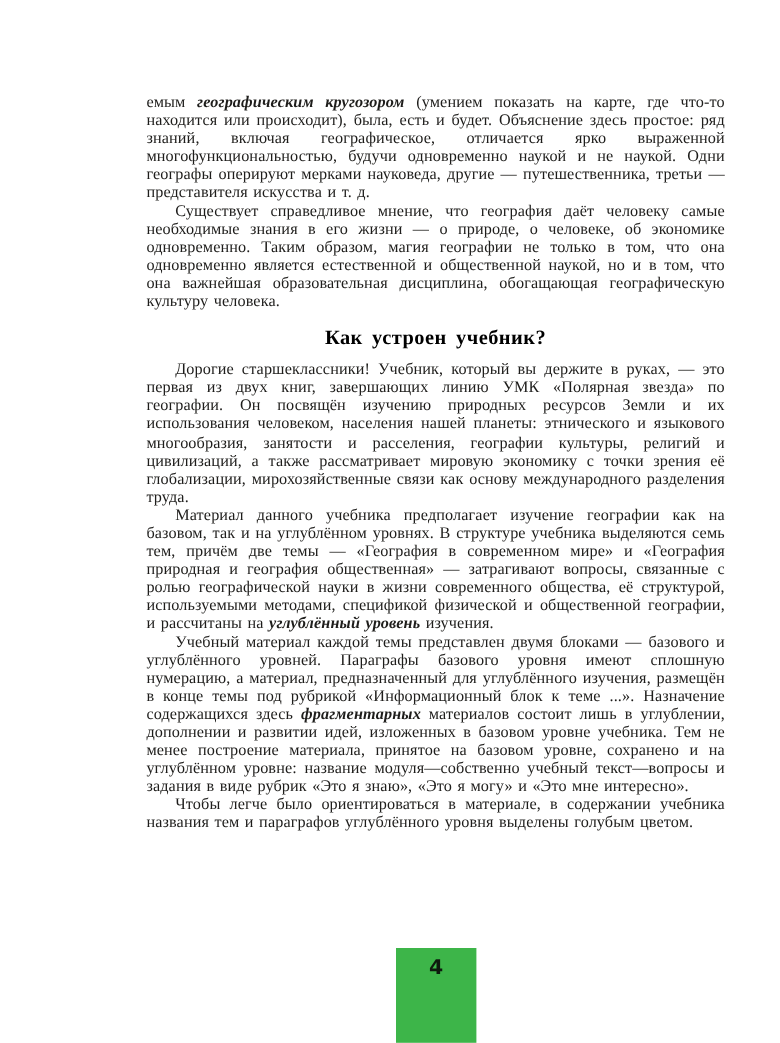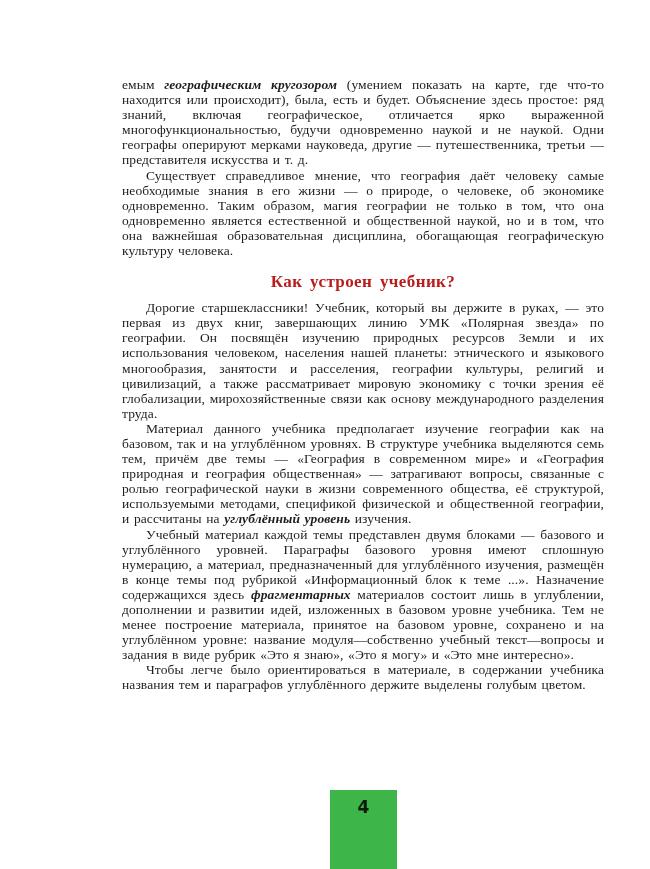--- a/index.html
+++ b/index.html
@@ -33,21 +33,21 @@
     word-spacing: 0.08em;
   }
   .text-block p.indent { text-indent: 24px; }
   .bi { font-style: italic; font-weight: bold; }
   h2.heading {
     font-size: 17px;
     line-height: 18px;
     font-weight: bold;
     text-align: center;
     margin: 15px 0 9px 0;
-    color: #b91c1c;
+    color: #000000;
     letter-spacing: 0.4px;
     word-spacing: 0.18em;
   }
   .page-tab {
     position: absolute;
     left: 293px;
     top: 790px;
     width: 67px;
     height: 79px;
     background: var(--tab-green, #3db549);
@@ -67,20 +67,20 @@
 
 <div class="page">
 
   <main class="text-block">
       <p>емым <span class="bi">географическим кругозором</span> (умением показать на карте, где что-то находится или происходит), была, есть и будет. Объяснение здесь простое: ряд знаний, включая географическое, отличается ярко выраженной многофункциональностью, будучи одновременно наукой и не наукой. Одни географы оперируют мерками науковеда, другие — путешественника, третьи — представителя искусства и т. д.</p>
       <p class="indent">Существует справедливое мнение, что география даёт человеку самые необходимые знания в его жизни — о природе, о человеке,  об экономике одновременно. Таким образом, магия географии не только в том, что она одновременно является естественной и общественной наукой, но и в том, что она важнейшая образовательная дисциплина, обогащающая географическую культуру человека.</p>
       <h2 class="heading">Как устроен учебник?</h2>
       <p class="indent">Дорогие старшеклассники! Учебник, который вы держите в руках, — это первая из двух книг, завершающих линию УМК «Полярная звезда» по географии. Он посвящён изучению природных ресурсов Земли и их использования человеком, населения нашей планеты: этнического и языкового многообразия, занятости и расселения, географии культуры, религий и цивилизаций,  а также рассматривает мировую экономику с точки зрения её глобализации, мирохозяйственные связи как основу международного разделения труда.</p>
       <p class="indent">Материал  данного учебника предполагает изучение географии как на базовом, так и на углублённом уровнях. В структуре учебника выделяются семь тем, причём две темы — «География в современном мире» и «География природная и география общественная» — затрагивают вопросы, связанные с ролью географической науки в жизни современного общества, её структурой, используемыми методами, спецификой физической и общественной географии, и рассчитаны на <span class="bi">углублённый уровень</span> изучения.</p>
       <p class="indent">Учебный материал каждой темы представлен двумя блоками — базового и углублённого уровней. Параграфы базового уровня имеют сплошную нумерацию, а материал, предназначенный для углублённого изучения, размещён в конце темы под рубрикой «Информационный блок к теме ...». Назначение содержащихся здесь <span class="bi">фрагментарных</span> материалов состоит лишь в углублении, дополнении и развитии идей, изложенных в базовом уровне учебника. Тем не менее построение материала, принятое на базовом уровне, сохранено и на углублённом уровне: название модуля—собственно учебный текст—вопросы и задания в виде рубрик «Это я знаю», «Это я могу» и «Это мне интересно».</p>
-      <p class="indent">Чтобы легче было ориентироваться в материале, в содержании учебника названия тем и параграфов углублённого держите выделены голубым цветом.</p>
+      <p class="indent">Чтобы легче было ориентироваться в материале, в содержании учебника названия тем и параграфов углублённого уровня выделены голубым цветом.</p>
     </main>
 
   <div class="page-tab">
     <span class="num">4</span>
   </div>
 
 </div>
 
 </body></html>

